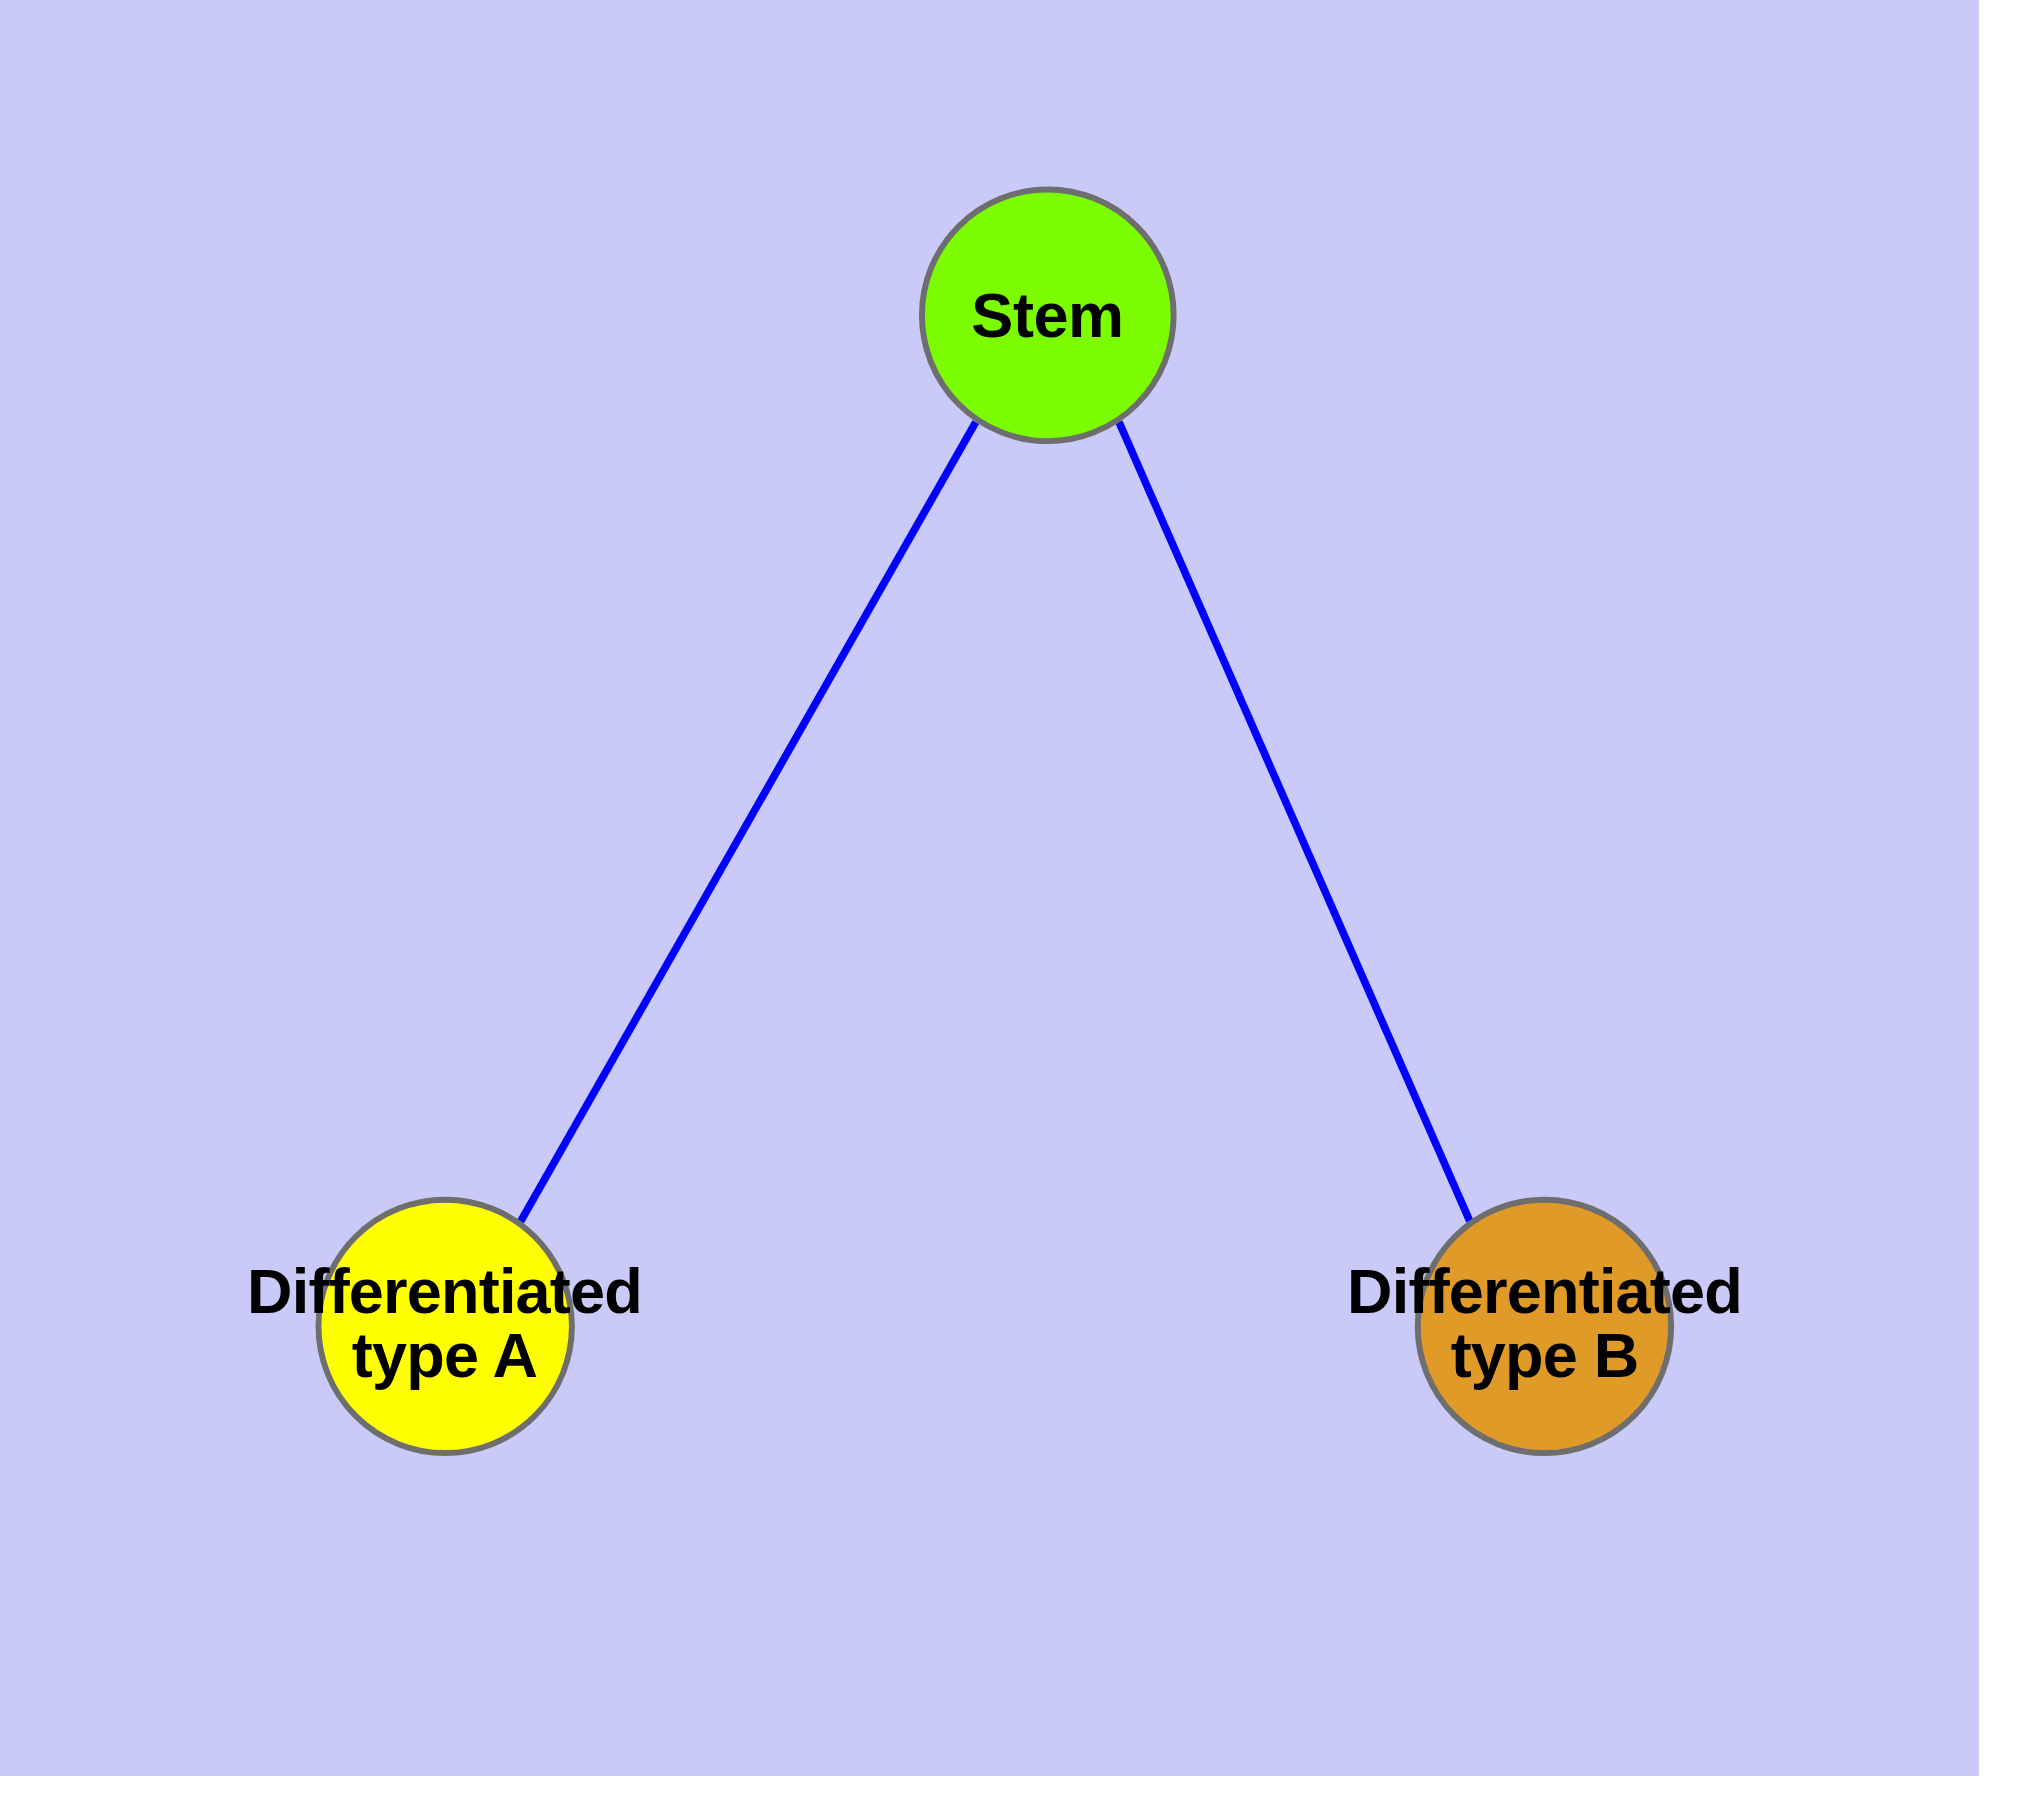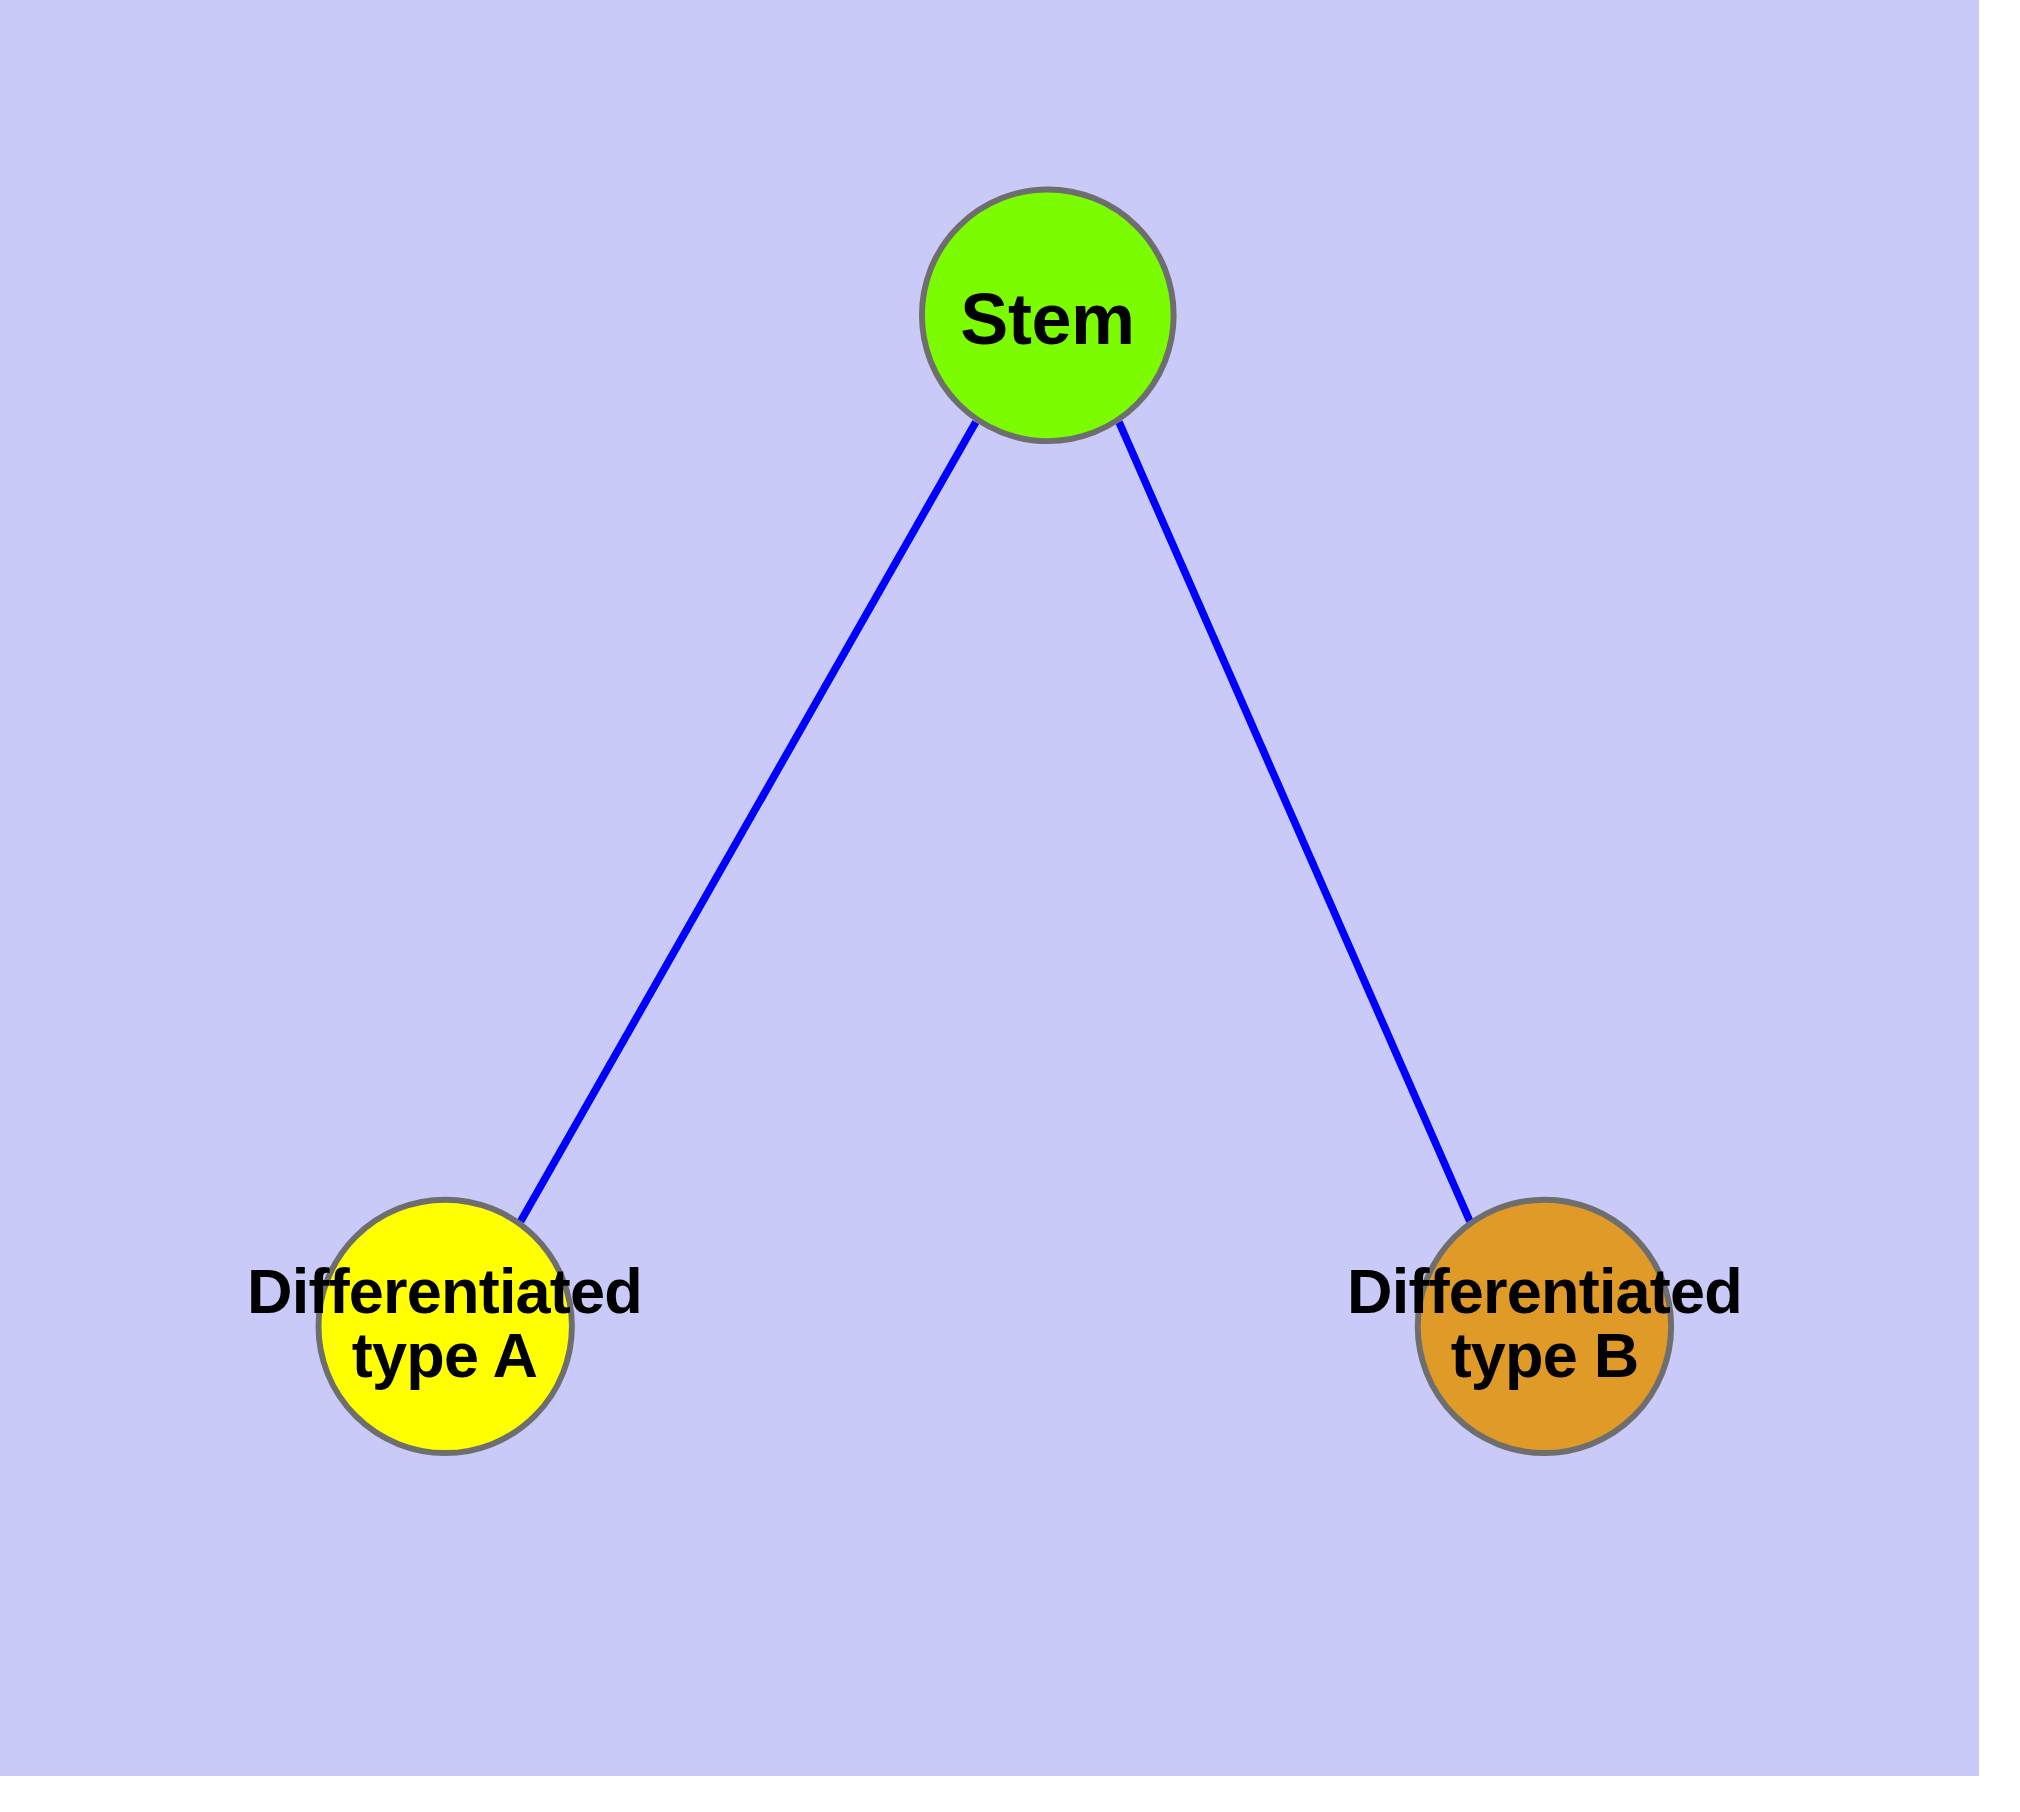--- a/index.html
+++ b/index.html
@@ -39,21 +39,21 @@
     position: absolute;
     text-align: center;
     font-weight: bold;
     color: #000000;
     line-height: 1.02;
     white-space: nowrap;
     -webkit-font-smoothing: antialiased;
     pointer-events: none;
   }
   .node-label.stem {
-    font-size: 72px;
+    font-size: 63px;
     letter-spacing: -0.4px;
   }
   .node-label.leaf {
     font-size: 63px;
     letter-spacing: -0.8px;
   }
 </style>
 </head>
 <body>
 

